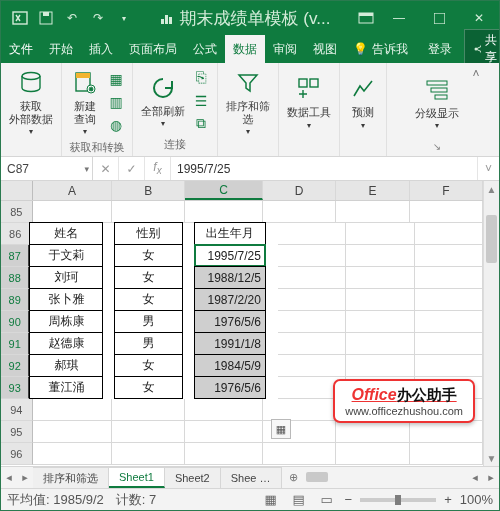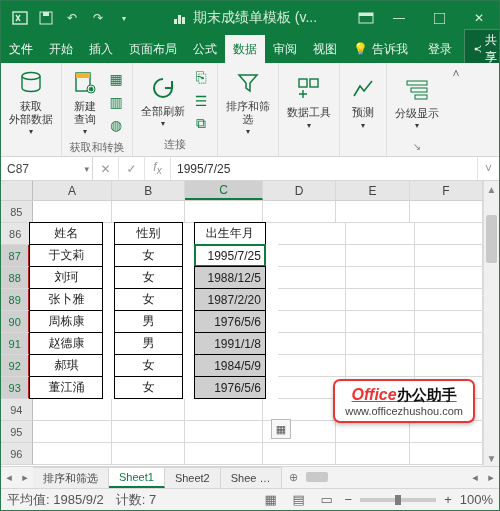--- a/index.html
+++ b/index.html
@@ -1,21 +1,21 @@
 <!DOCTYPE html>
 <html><head>
 <meta charset="utf-8">
 <style>
   * { box-sizing: border-box; }
   html, body { margin: 0; padding: 0; font-family: "Microsoft YaHei", "Segoe UI", Arial, sans-serif; font-size: 12px; background: #fff; }
   .window { width: 500px; height: 511px; display: flex; flex-direction: column; border: 1px solid #2a7a4f; background: #fff; position: relative; overflow: hidden; }
   
   .titlebar { height: 34px; background: #0f7b3f; display: flex; align-items: center; color: #d4ecd9; padding: 0 0 0 6px; }
   .tb-btn { width: 26px; height: 26px; display: inline-flex; align-items: center; justify-content: center; color: #d4ecd9; position: relative; }
-  .tb-spacer { flex: 1; text-align: left; display: flex; align-items: center; justify-content: center; gap: 6px; font-size: 14px; }
+  .tb-spacer { flex: 1; text-align: left; display: flex; align-items: center; justify-content: center; gap: 6px; font-size: 17px; }
   .winctl { display: flex; height: 100%; }
   .winctl .wc { width: 40px; height: 100%; display: flex; align-items: center; justify-content: center; color: #d4ecd9; }
   
   .menubar { height: 28px; background: #0f7b3f; display: flex; align-items: stretch; color: #fff; font-size: 12px; }
   .tab { padding: 0 8px; display: flex; align-items: center; color: #e6f4ea; white-space: nowrap; }
   .tab.file { color: #fff; }
   .tab.active { background: #f3f3f3; color: #0f7b3f; font-weight: 500; }
   .tab-rest { flex: 1; display: flex; align-items: center; justify-content: flex-end; gap: 4px; padding-right: 6px; }
   .share { background: #0b6234; padding: 2px 8px; display: flex; align-items: center; gap: 4px; border:1px solid rgba(255,255,255,0.25); }
   
@@ -38,21 +38,21 @@
   
   .gridwrap { flex:1; position: relative; overflow: hidden; display:flex; }
   .sheet { flex:1; display:flex; flex-direction:column; overflow:hidden; }
   .colhdr { display:flex; height:20px; border-bottom:1px solid #d0d0d0; }
   .rowhdr-spacer { width:32px; background:#e6e6e6; border-right:1px solid #bdbdbd; }
   .ch { border-right:1px solid #d8d8d8; background:#e6e6e6; color:#444; display:flex; align-items:center; justify-content:center; }
   .ch.sel { background:#d0d0d0; color:#0f7b3f; border-bottom:2px solid #0f7b3f; }
   .rows { flex:1; overflow:hidden; display:flex; flex-direction:column; position:relative; }
   .row { display:flex; height:22px; }
   .rh { width:32px; background:#e6e6e6; border-right:1px solid #bdbdbd; border-bottom:1px solid #d8d8d8; display:flex; align-items:center; justify-content:center; color:#555; font-size:11px; }
-  .rh.sel { background:#d0d0d0; color:#0f7b3f; border-right:2px solid #b91c1c; }
+  .rh.sel { background:#d0d0d0; color:#0f7b3f; border-right:2px solid #404040; }
   .cell { border-right:1px solid #d8d8d8; border-bottom:1px solid #d8d8d8; display:flex; align-items:center; padding:0 4px; color:#222; background:#fff; font-size:12px; }
   .cell.bord { border:1px solid #000 !important; margin:-1px 12px 0 -1px; }
   .cell.center { justify-content:center; }
   .cell.right { justify-content:flex-end; }
   .cell.selfill { background:#cfcfcf; }
   .activecell { outline:2px solid #0f7b3f; outline-offset:-2px; background:#fff !important; }
   .colA { width:80px; } .colB { width:74px; } .colC { width:78px; } .colD { width:74px; } .colE { width:74px; } .colF { width:74px; }
   .paste-opts { position:absolute; left:270px; top:218px; width:20px; height:20px; border:1px solid #b9b9b9; background:#f7f7f7; display:flex; align-items:center; justify-content:center; color:#555; font-size:11px; }
   .vscroll { width:16px; background:#f0f0f0; border-left:1px solid #dcdcdc; display:flex; flex-direction:column; }
   .vscroll .arr { height:16px; display:flex; align-items:center; justify-content:center; color:#888; font-size:10px; }
@@ -249,21 +249,21 @@
               <svg width="26" height="26">
                 <path d="M4 20 L10 10 L14 15 L22 5" fill="none" stroke="#0f7b3f" stroke-width="1.6"></path>
               </svg>
             </span>
           <span class="lbl">预测</span>
           <span class="caret">▾</span>
         </div>
       </div>
       <div class="group-label">&nbsp;</div>
     </div>
-    <div class="group" style="border-right:none;">
+    <div class="group" style="border-right:none;margin-left:20px;">
       <div class="group-body">
         <div class="big-btn">
           <span class="ico">
               <svg width="26" height="26">
                 <rect x="3" y="4" width="20" height="4" fill="none" stroke="#0f7b3f"></rect>
                 <rect x="7" y="11" width="16" height="4" fill="none" stroke="#0f7b3f"></rect>
                 <rect x="11" y="18" width="12" height="4" fill="none" stroke="#0f7b3f"></rect>
               </svg>
             </span>
           <span class="lbl">分级显示</span>

